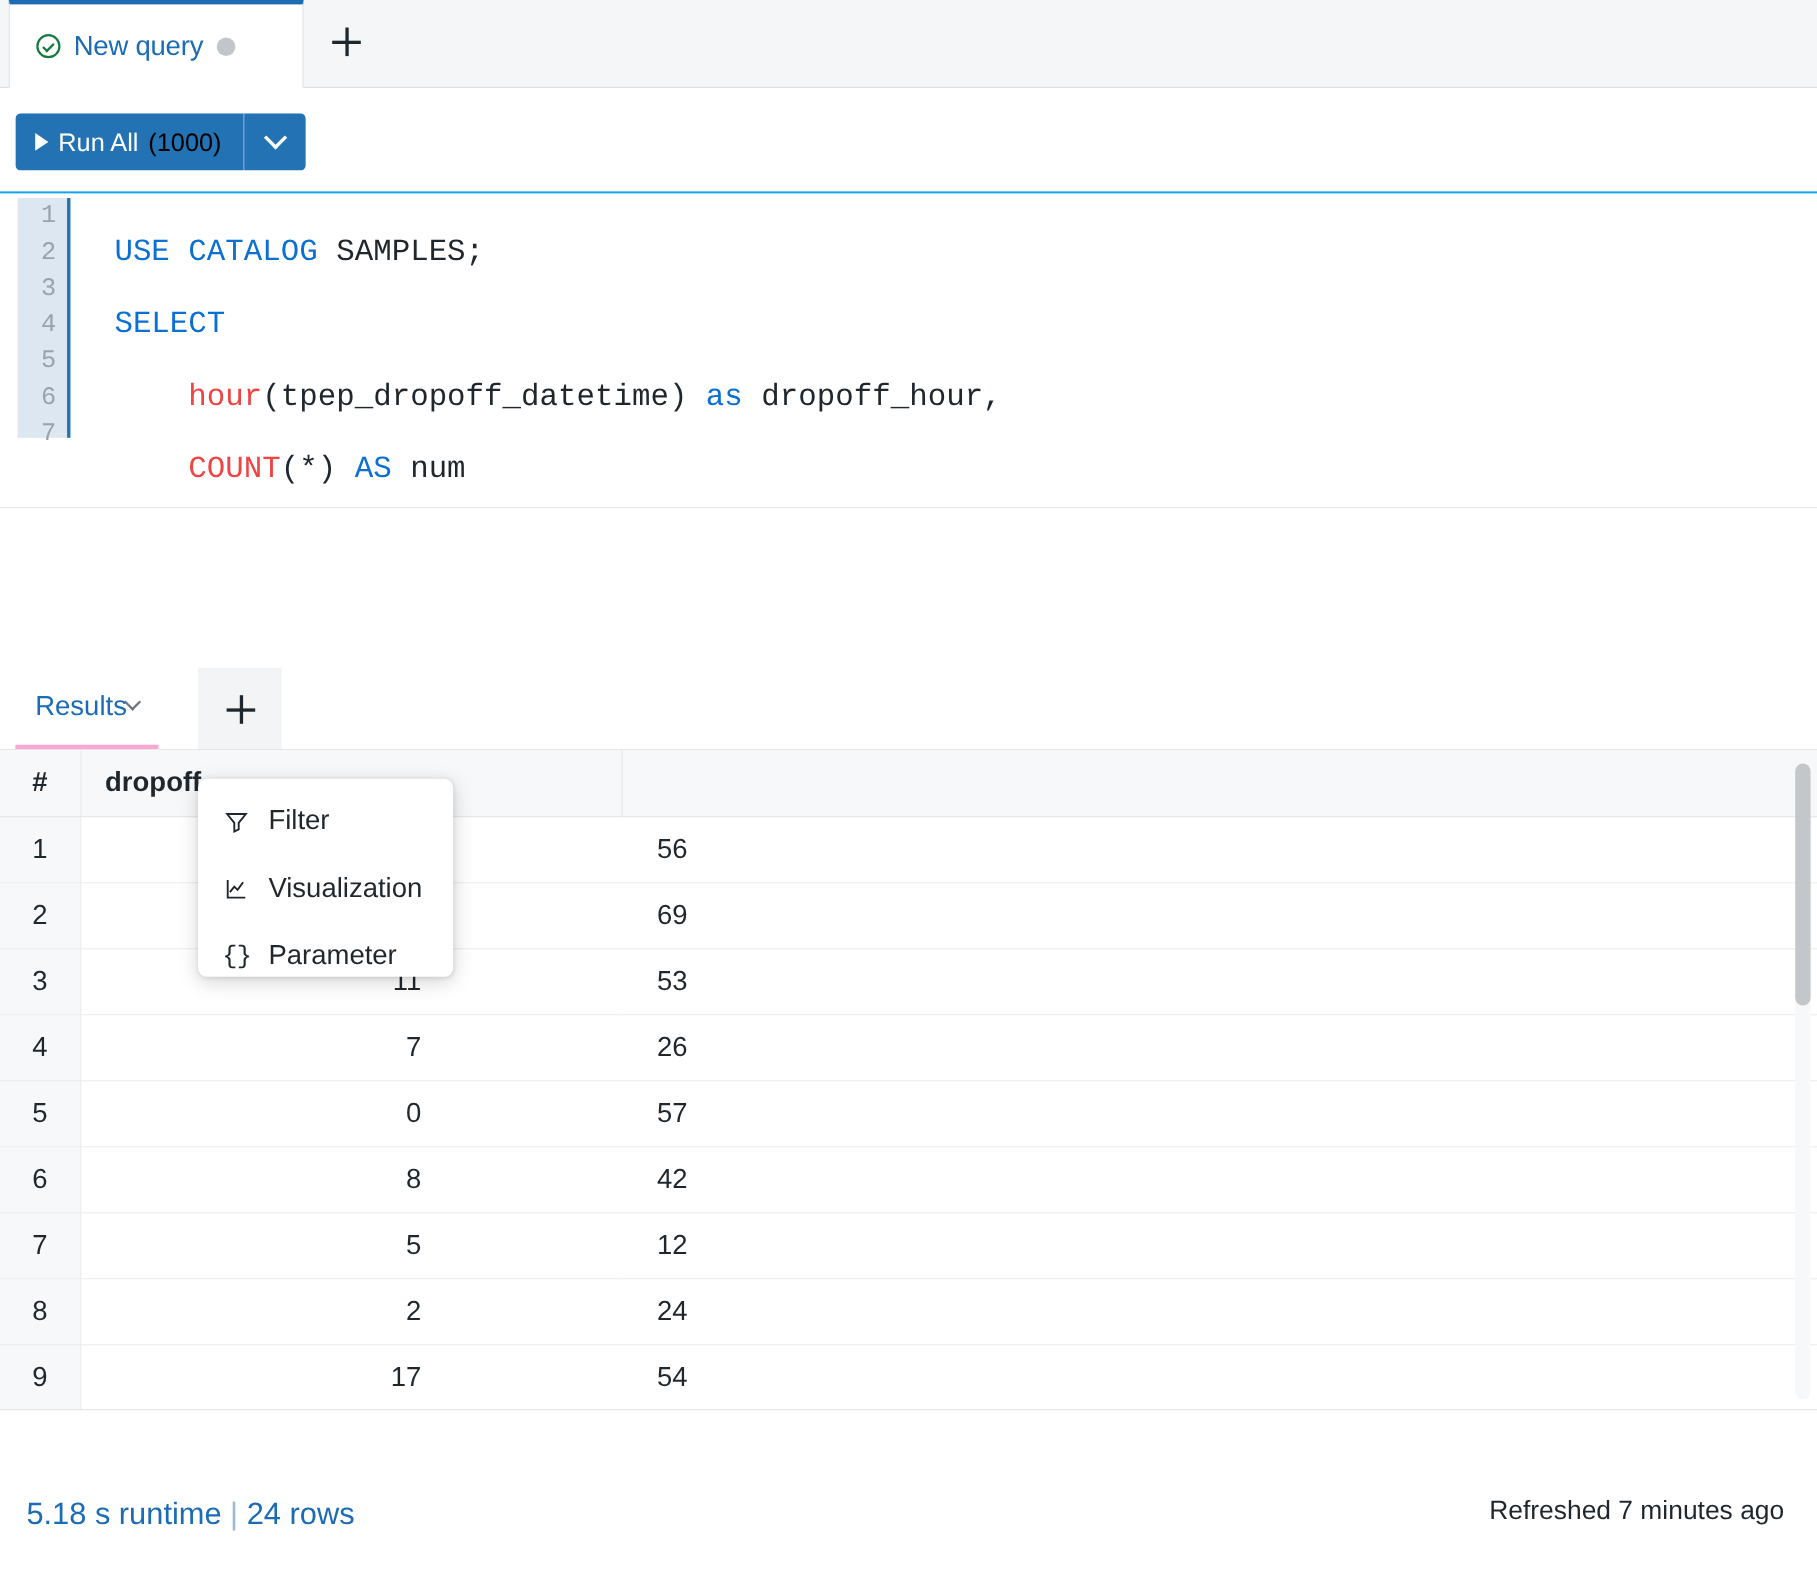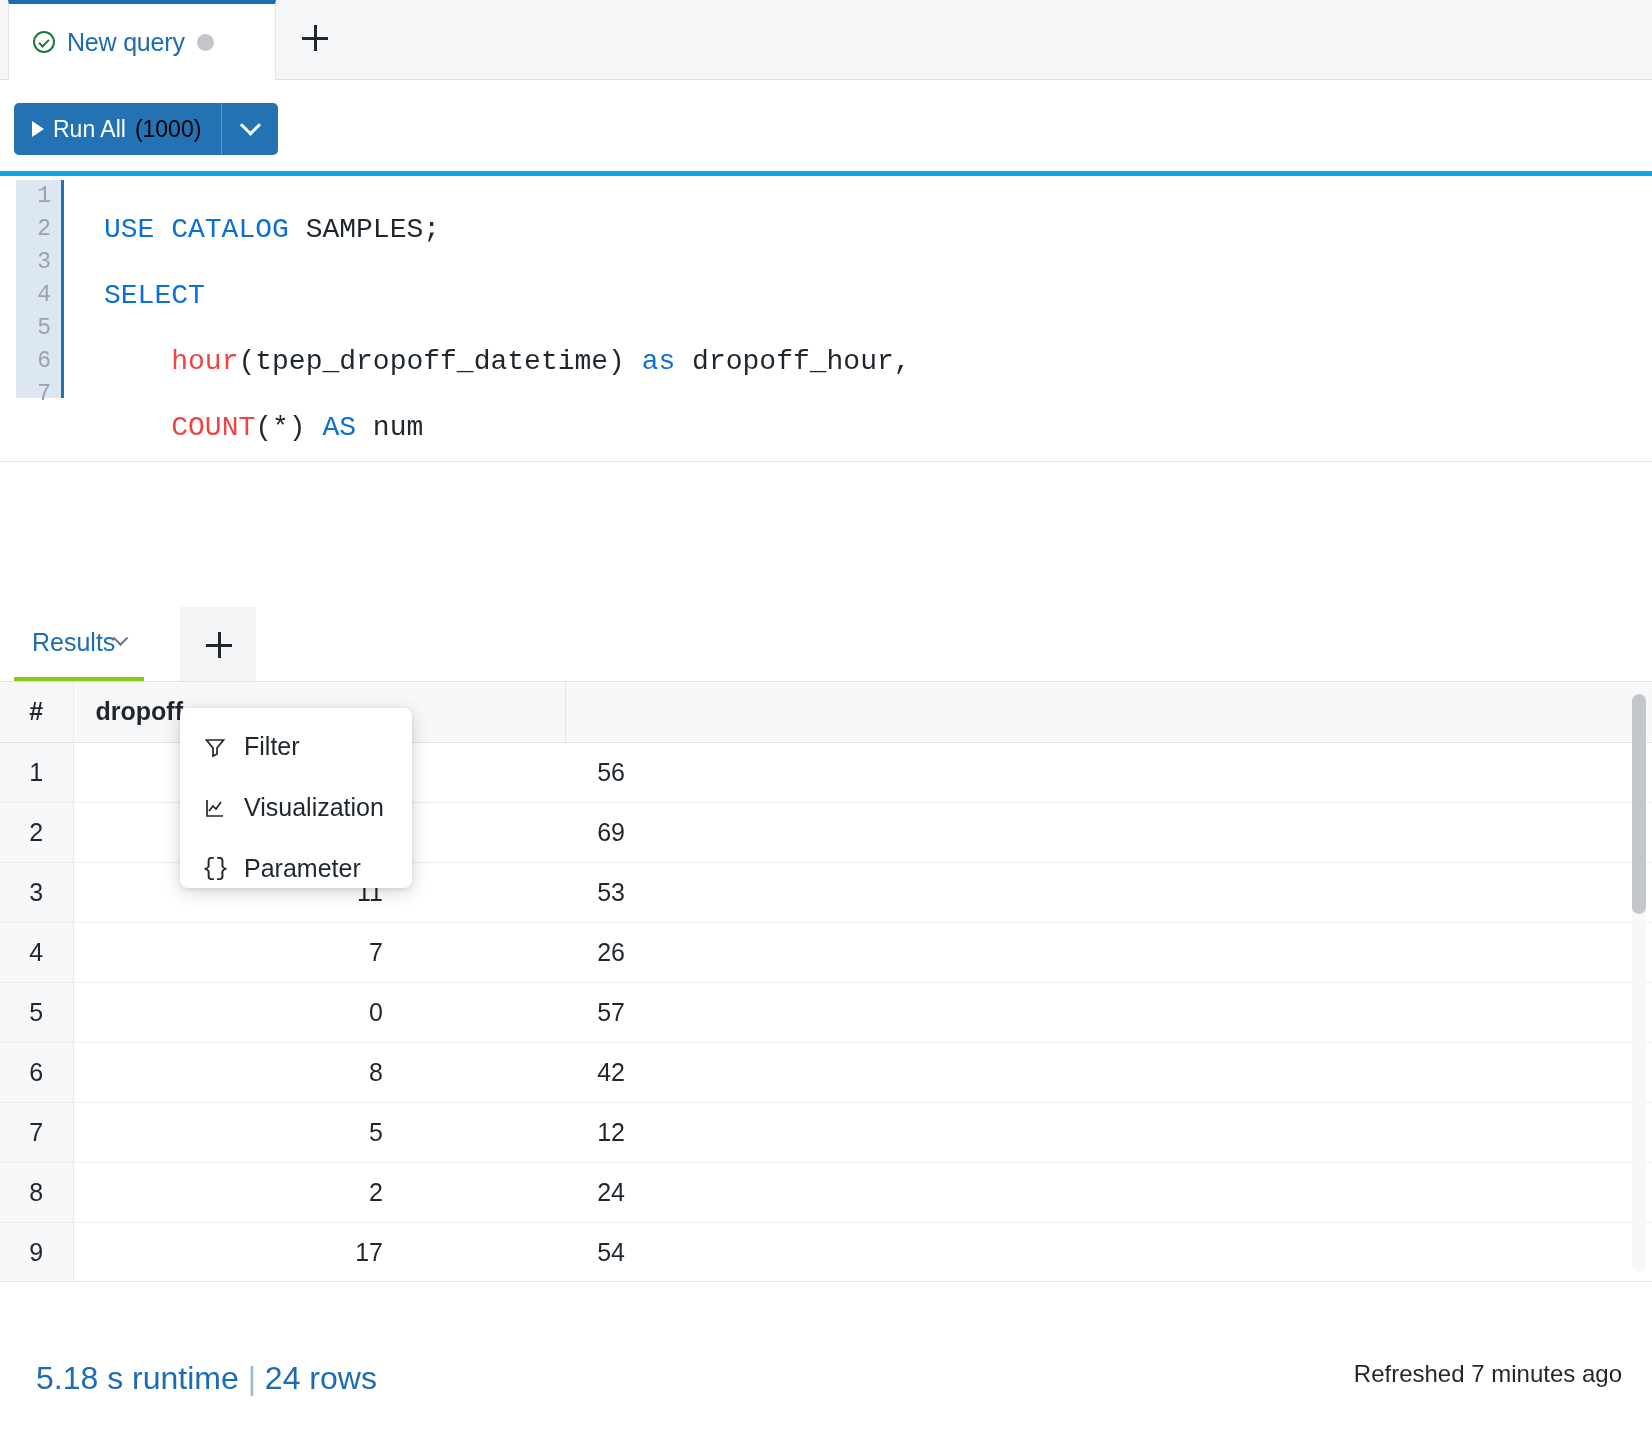--- a/index.html
+++ b/index.html
@@ -49,21 +49,21 @@
   .plus-glyph::before, .plus-glyph::after {
     content:""; position:absolute; background:#1F272D;
   }
   .plus-glyph::before { left: 0; top: 11.5px; width: 26px; height: 3px; }
   .plus-glyph::after  { top: 0; left: 11.5px; height: 26px; width: 3px; }
 
   
   .toolbar {
     position: absolute; left: 0; top: 80px; width: 1652px; height: 96px;
     background: #ffffff;
-    border-bottom: 5px solid #0ea5e9;
+    border-bottom: 2px solid #0ea5e9;
     display: flex; align-items: center;
   }
   .runbtn {
     position: absolute; left: 14px; top: 23px; height: 52px;
     display: flex; align-items: stretch;
     border-radius: 5px; overflow: hidden;
   }
   .runbtn-main {
     background: #2272B4; color: #fff; display: flex; align-items: center;
     padding: 0 20px 0 18px; gap: 9px; font-size: 23px; cursor: pointer;
@@ -185,21 +185,21 @@
     font-size: 25px; color:#44505B; cursor: text;
   }
 
   
   .restabs {
     position: absolute; left: 0; top: 607px; width: 1652px; height: 74px; background:#fff;
   }
   .restab {
     position: absolute; left: 14px; top: 0; height: 74px;
     display:flex; align-items:center; gap: 0; padding: 0 18px;
-    border-bottom: 4px solid #84cc16; cursor:pointer;
+    border-bottom: 4px solid #f9a8d4; cursor:pointer;
   }
   .restab-label { font-size: 25px; color:#1B6BB5; }
   .restab-add {
     position: absolute; left: 180px; top: 0; width: 76px; height: 74px;
     background: #F2F4F5; display:flex; align-items:center; justify-content:center; cursor:pointer;
   }
 
   
   .gridwrap {
     position: absolute; left: 0; top: 681px; width: 1652px; height: 600px;
@@ -245,21 +245,21 @@
   }
   .mi-icon { width: 26px; height: 26px; flex:0 0 26px; display:flex; align-items:center; justify-content:center; }
   .braces { font-family:"Liberation Mono", monospace; font-size: 23px; color:#1F272D; letter-spacing: -1px; }
 
   
   .statusbar {
     position: absolute; left: 0; bottom: 0; width: 1652px; height: 163px;
     background:#fff; border-top: 1px solid #E3E6E8;
   }
   .status-left {
-    position:absolute; left: 36px; top: 78px; font-size: 32px; color:#1B6BB5; cursor:pointer;
+    position:absolute; left: 24px; top: 78px; font-size: 28px; color:#1B6BB5; cursor:pointer;
   }
   .status-left .sep { color:#9BB8D4; }
   .status-right {
     position:absolute; right: 30px; top: 78px; font-size: 24px; color:#1F272D;
   }
 </style>
 </head>
 <body>
 
 <div class="app">

